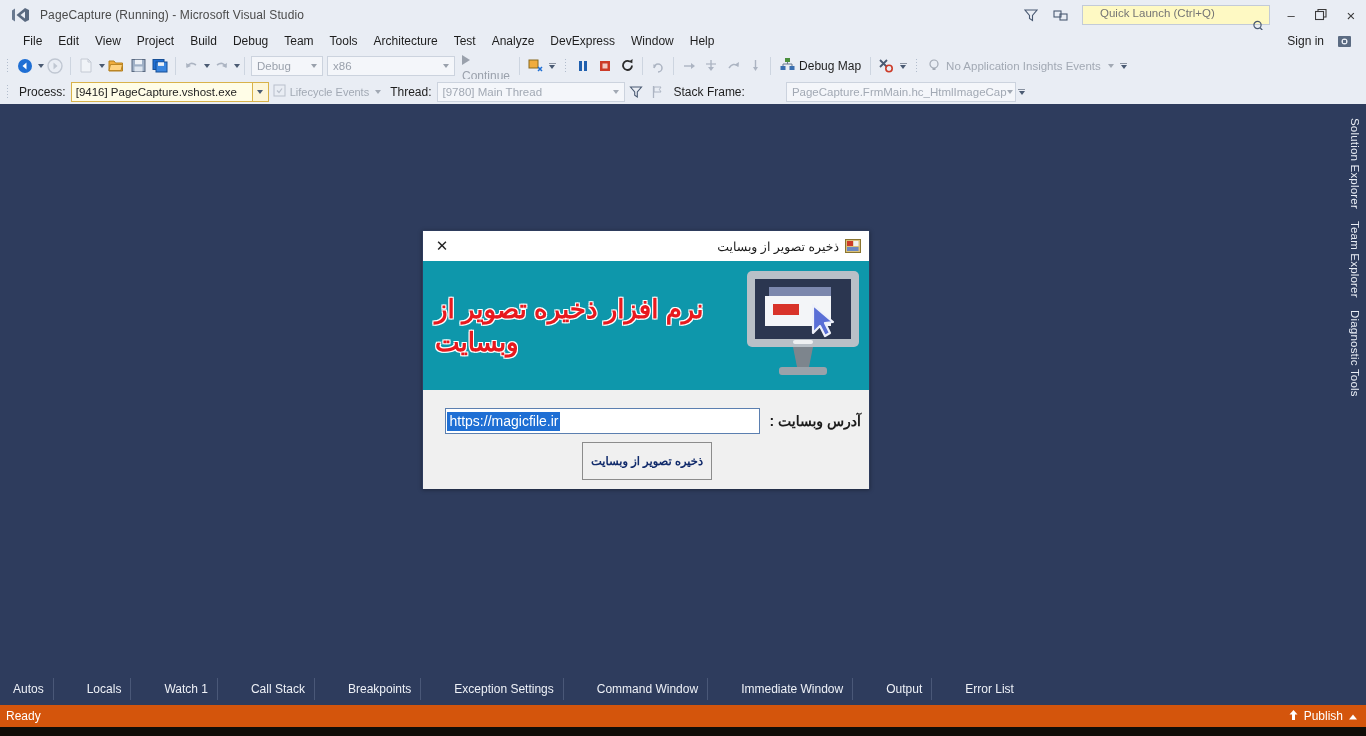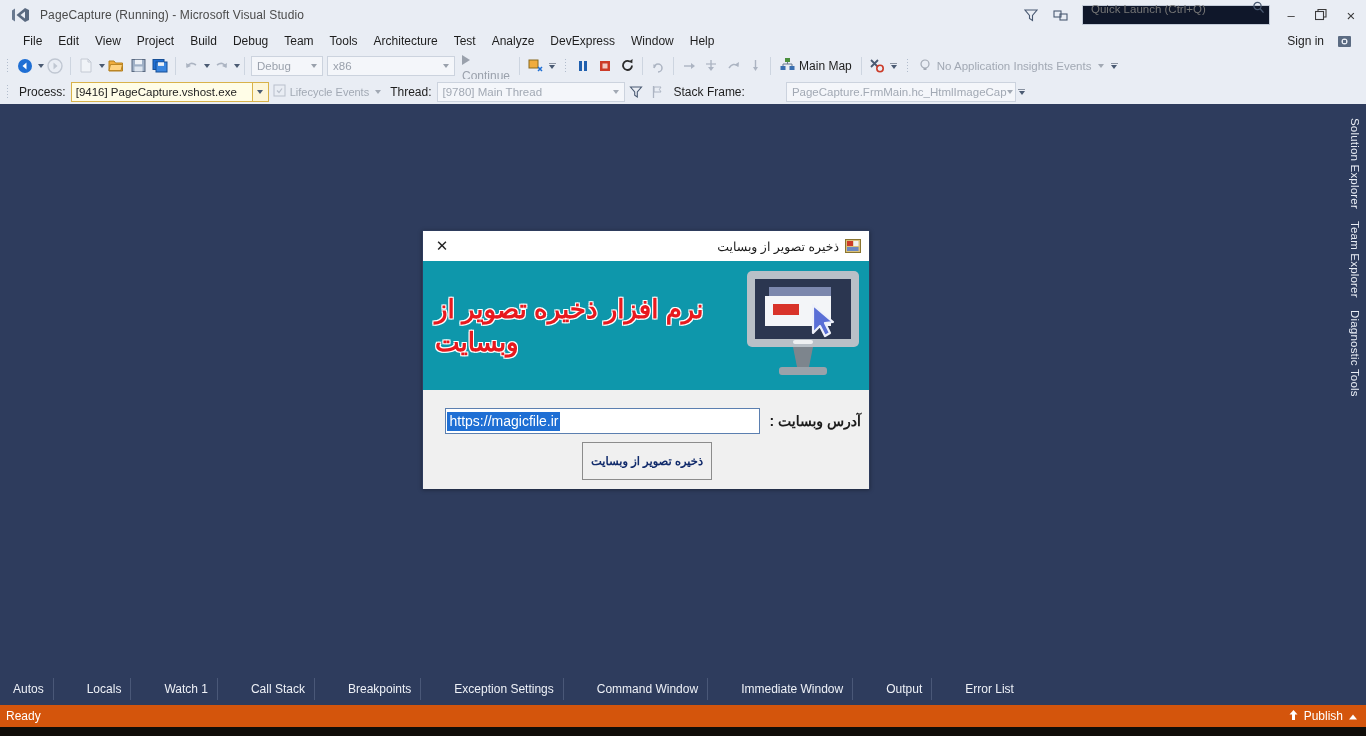--- a/index.html
+++ b/index.html
@@ -30,23 +30,23 @@
   }
   .tb-right {
     position: absolute; right: 0; top: 0; height: 30px;
     display: flex; align-items: center; gap: 0px;
   }
   .tb-icon {
     width: 30px; height: 28px; display: flex; align-items: center;
     justify-content: center; color: #4a5a72;
   }
   .quicklaunch {
-    width: 188px; height: 20px; background: #0f172a;
+    width: 188px; height: 20px; background: #fef9c3;
     border: 1px solid #c3cbd8; display: flex; align-items: center;
-    padding: 0 4px 12px 6px; margin: 0 6px;
+    padding: 0 4px 12px 6px; margin: 0 6px; flex-direction: column;
   }
   .quicklaunch input {
     border: none; outline: none; background: transparent;
     font-size: 11.5px; color: #6a6f78; width: 158px;
     font-family: "Liberation Sans", sans-serif;
   }
   .ql-search { color:#4a5a72; font-size: 13px; margin-left:auto;}
   .win-btn {
     width: 30px; height: 30px; display: flex; align-items: center;
     justify-content: center; color: #3b3b3b; font-size: 13px;
@@ -470,21 +470,21 @@
         <svg width="15" height="14" viewBox="0 0 15 14">
             <rect x="5" y="1" width="5" height="4" fill="#4a8f3c"></rect>
             <rect x="0.5" y="9" width="5" height="4" fill="#3a6fb0"></rect>
             <rect x="9.5" y="9" width="5" height="4" fill="#3a6fb0"></rect>
             <line x1="7.5" y1="5" x2="7.5" y2="7" stroke="#6a7a90" stroke-width="1"></line>
             <line x1="3" y1="7" x2="12" y2="7" stroke="#6a7a90" stroke-width="1"></line>
             <line x1="3" y1="7" x2="3" y2="9" stroke="#6a7a90" stroke-width="1"></line>
             <line x1="12" y1="7" x2="12" y2="9" stroke="#6a7a90" stroke-width="1"></line>
           </svg>
       </span>
-      <span>Main Map</span>
+      <span>Debug Map</span>
     </div>
     <div class="tsep"></div>
     <div class="tbtn">
       <svg width="16" height="15" viewBox="0 0 16 15">
           <path d="M2 2 L9 9 M9 2 L2 9" stroke="#4a5a72" stroke-width="1.8"></path>
           <circle cx="11" cy="10.5" r="3.2" fill="none" stroke="#cc3b28" stroke-width="1.6"></circle>
         </svg>
     </div>
     <div class="overflow-dd">
         <span class="bar"></span>

